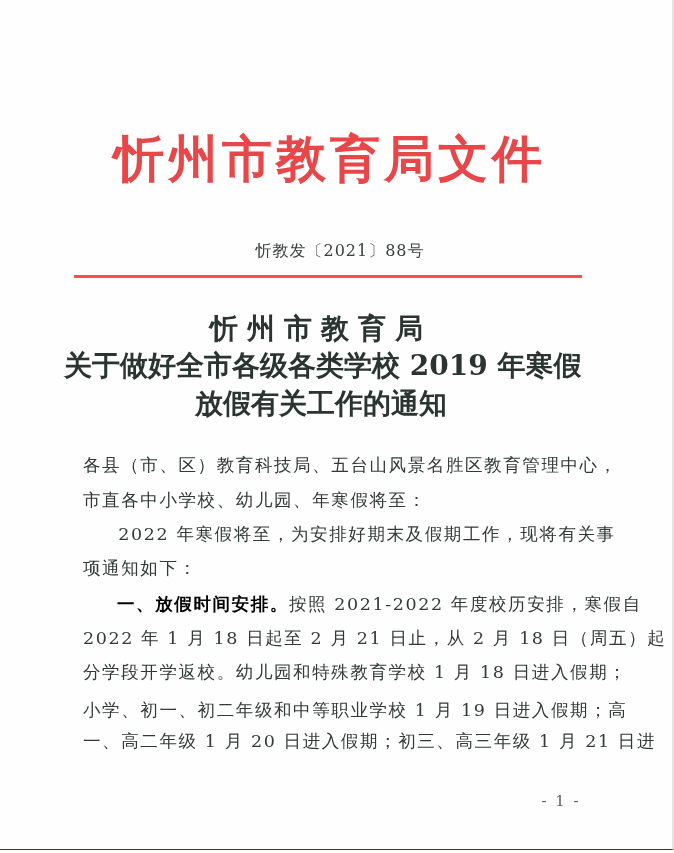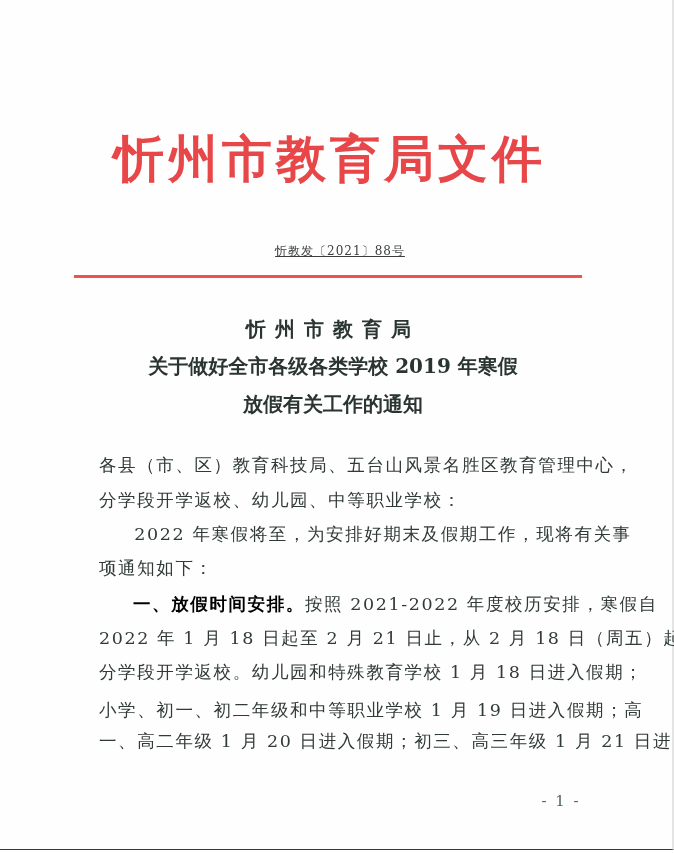--- a/index.html
+++ b/index.html
@@ -37,61 +37,59 @@
       color: #e8474a;
       white-space: nowrap;
     }
     .doc-number {
       position: absolute;
       left: 200px;
       top: 240px;
       width: 280px;
       text-align: center;
       font-family: "DejaVu Serif", serif;
-      font-size: 12px;
+      font-size: 16px;
       line-height: 22px;
       color: #3a3f3c;
       letter-spacing: 1px;
       white-space: nowrap;
-      text-decoration: underline;
     }
     .red-rule {
       position: absolute;
       left: 74px;
       top: 275px;
       width: 508px;
       height: 3px;
       background: #ee5054;
     }
     .title {
       position: absolute;
-      left: 76px;
+      left: 64px;
       width: 514px;
       text-align: center;
       font-family: "DejaVu Serif", serif;
       font-weight: bold;
       color: #2a3531;
-      font-size: 20px;
+      font-size: 28px;
       line-height: 32px;
       white-space: nowrap;
     }
     .title.l1 { top: 313px; letter-spacing: 9px; }
     .title.l2 { top: 350px; }
     .title.l3 { top: 388px; }
     .body-line {
       position: absolute;
       left: 83px;
       width: 500px;
       font-family: "DejaVu Serif", serif;
       font-size: 17.5px;
       line-height: 24px;
       color: #303a36;
       white-space: nowrap;
       letter-spacing: 1.6px;
-      margin-left: 16px;
     }
     .body-line.indent { left: 117px; text-align: center; }
     .heading-bold {
       font-family: "DejaVu Sans", sans-serif;
       font-weight: bold;
       color: #000000;
     }
     .page-number {
       position: absolute;
       left: 536px;
@@ -113,21 +111,21 @@
 
   <div class="doc-number">忻教发〔2021〕88号</div>
 
   <div class="red-rule"></div>
 
   <div class="title l1">忻州市教育局</div>
   <div class="title l2">关于做好全市各级各类学校 2019 年寒假</div>
   <div class="title l3">放假有关工作的通知</div>
 
   <div class="body-line" style="top:453px;">各县（市、区）教育科技局、五台山风景名胜区教育管理中心，</div>
-  <div class="body-line" style="top:488px;">分学段开学返校、幼儿园、中等职业学校：</div>
+  <div class="body-line" style="top:488px;">市直各中小学校、幼儿园、年寒假将至：</div>
 
   <div class="body-line indent" style="top:522px;">2022 年寒假将至，为安排好期末及假期工作，现将有关事</div>
   <div class="body-line" style="top:556px;">项通知如下：</div>
 
   <div class="body-line indent" style="top:592px;">
     <span class="heading-bold">一、放假时间安排。</span><span>按照 2021-2022 年度校历安排，寒假自</span>
   </div>
   <div class="body-line" style="top:626px;">2022 年 1 月 18 日起至 2 月 21 日止，从 2 月 18 日（周五）起</div>
   <div class="body-line" style="top:660px;">分学段开学返校。幼儿园和特殊教育学校 1 月 18 日进入假期；</div>
   <div class="body-line" style="top:698px;">小学、初一、初二年级和中等职业学校 1 月 19 日进入假期；高</div>

